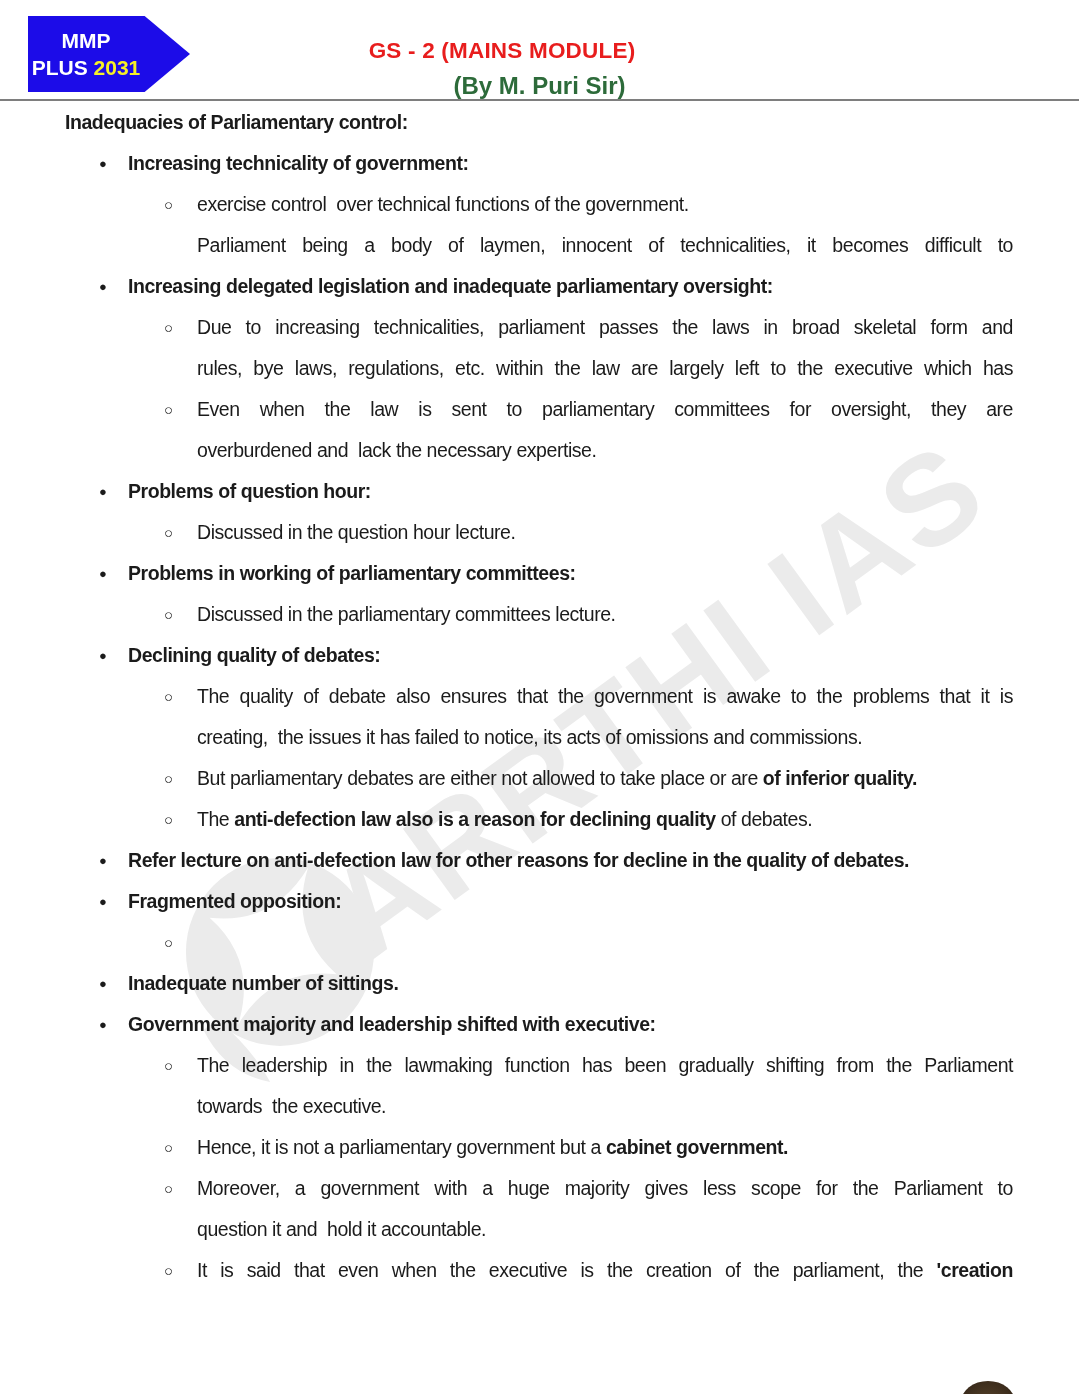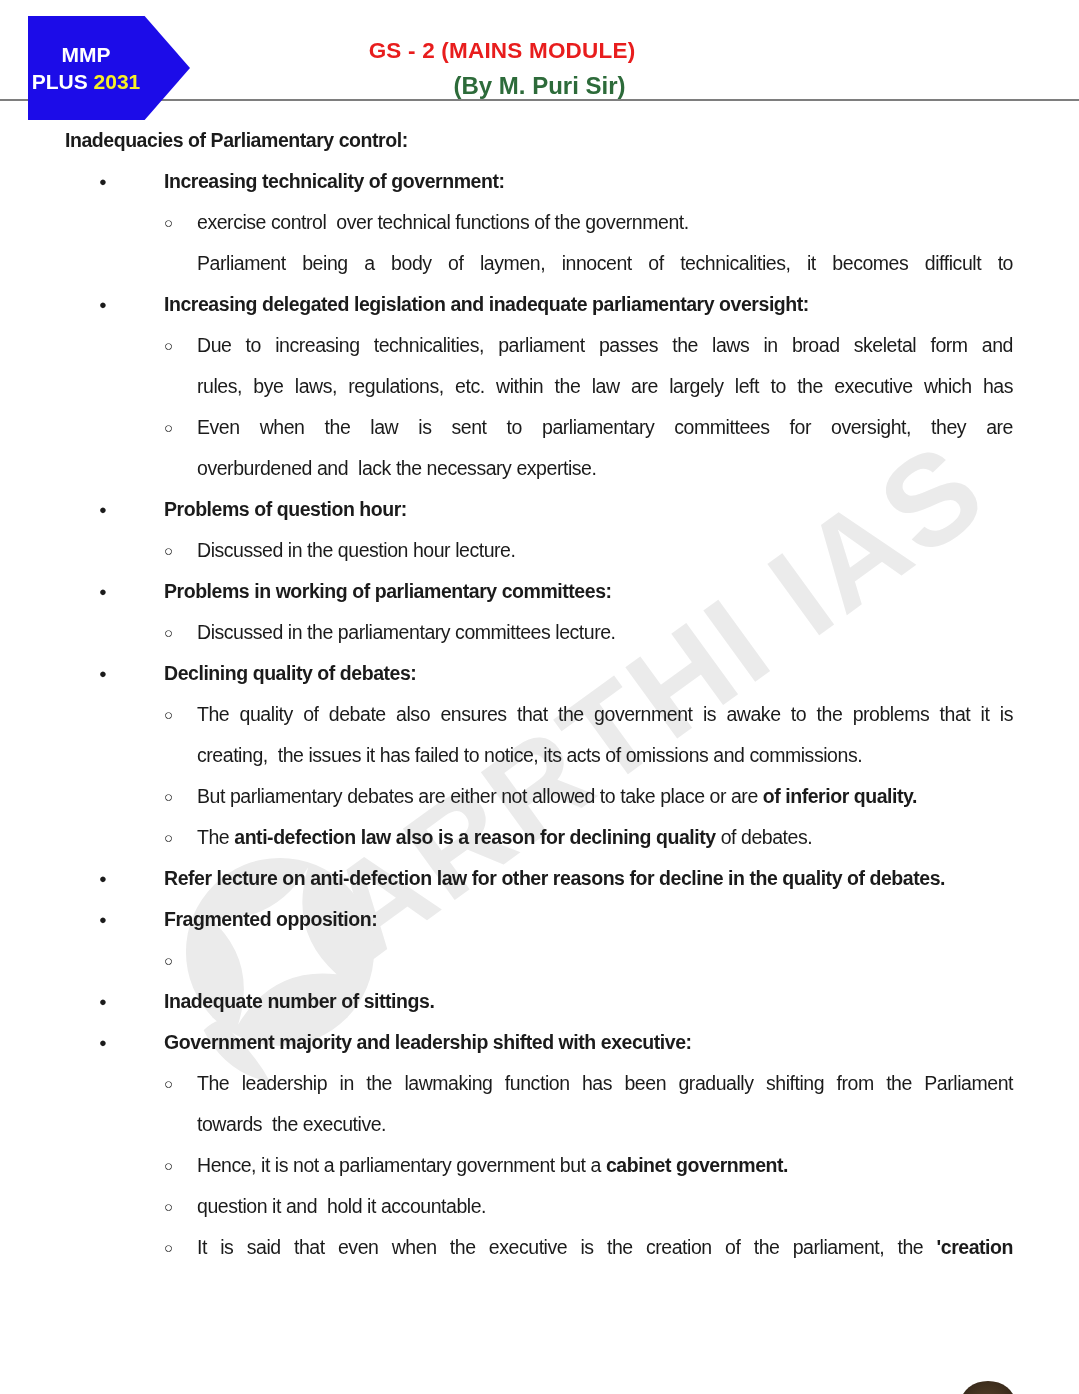--- a/index.html
+++ b/index.html
@@ -9,49 +9,49 @@
   }
   *{box-sizing:border-box;margin:0;padding:0;}
   html,body{width:1079px;height:1394px;}
   body{
     position:relative;background:#ffffff;overflow:hidden;
     font-family:"Liberation Sans","DejaVu Sans",sans-serif;color:var(--text_black);
   }
   
   .header{position:absolute;left:0;top:0;width:1079px;height:101px;background:#fff;
           border-bottom:2px solid var(--rule_gray);z-index:3;}
-  .badge{position:absolute;left:28px;top:16px;width:162px;height:104px;
+  .badge{position:absolute;left:28px;top:16px;width:162px;height:76px;
          background:var(--badge_blue);
          clip-path:polygon(0 0,72% 0,100% 50%,72% 100%,0 100%);
          display:flex;flex-direction:column;justify-content:center;align-items:center;
          padding-right:46px;color:#fff;font-weight:700;font-size:21px;line-height:27px;}
   .badge .yr{color:var(--year_yellow);}
   .hdr-title{position:absolute;left:0;top:38px;width:1004px;text-align:center;
              color:var(--title_red);font-weight:700;font-size:22.5px;letter-spacing:0.2px;}
   .hdr-sub{position:absolute;left:0;top:72px;width:1079px;text-align:center;
            color:var(--subtitle_green);font-weight:700;font-size:24px;}
   .logo{position:absolute;right:22px;top:26px;display:flex;align-items:center;z-index:3;}
   .logo svg{width:58px;height:60px;display:block;}
   .brand{color:var(--brand_navy);font-weight:700;font-size:30px;letter-spacing:-0.5px;}
   .brand-suffix{color:var(--brand_orange);font-weight:700;font-size:30px;margin-left:8px;letter-spacing:-0.5px;}
   
   .wm-text{position:absolute;left:190px;top:655px;width:850px;text-align:center;
            transform:rotate(-36deg);white-space:nowrap;z-index:0;
            font-size:128px;font-weight:700;letter-spacing:4px;color:var(--watermark_gray);
            user-select:none;}
   .wm-logo{position:absolute;left:158px;top:852px;width:240px;height:235px;z-index:0;}
   
-  .doc{position:absolute;left:65px;top:103px;width:948px;padding-top:17px;z-index:1;
+  .doc{position:absolute;left:65px;top:85px;width:948px;padding-top:17px;z-index:1;
        font-size:19.5px;line-height:41px;letter-spacing:-0.45px;}
   .heading{font-weight:700;}
   .li{display:flex;}
   .marker{flex:none;line-height:41px;}
   .l1{padding-left:34px;}
   .l1 .marker{width:29px;font-size:13px;}
-  .l1 .text{font-weight:700;margin-left:36px;}
+  .l1 .text{font-weight:700;}
   .l2{padding-left:99px;}
   .l2 .marker{width:33px;font-size:15px;}
   .text{flex:1;min-width:0;}
   .line{min-height:41px;}
   .line.just{text-align:justify;text-align-last:justify;}
   b{font-weight:700;}
   
   .avatar{position:absolute;left:961px;top:1381px;width:54px;height:42px;border-radius:50%;
           background:radial-gradient(ellipse at 50% 85%, #7a5f45 0%, #4a3824 45%, #2e2114 100%);
           z-index:2;}
@@ -199,20 +199,21 @@
       </div>
       <div class="li l2">
         <span class="marker">○</span>
         <div class="text">
           <div class="line"><span>Hence, it is not a parliamentary government but a </span><b>cabinet government.</b></div>
         </div>
       </div>
       <div class="li l2">
         <span class="marker">○</span>
         <div class="text">
+          <div class="line just"><span>Moreover, a government with a huge majority gives less scope for the Parliament to</span></div>
           <div class="line"><span>question it and&nbsp; hold it accountable.</span></div>
         </div>
       </div>
       <div class="li l2">
         <span class="marker">○</span>
         <div class="text">
           <div class="line just"><span>It is said that even when the executive is the creation of the parliament, the </span><b>'creation</b></div>
         </div>
       </div>
     </div>

